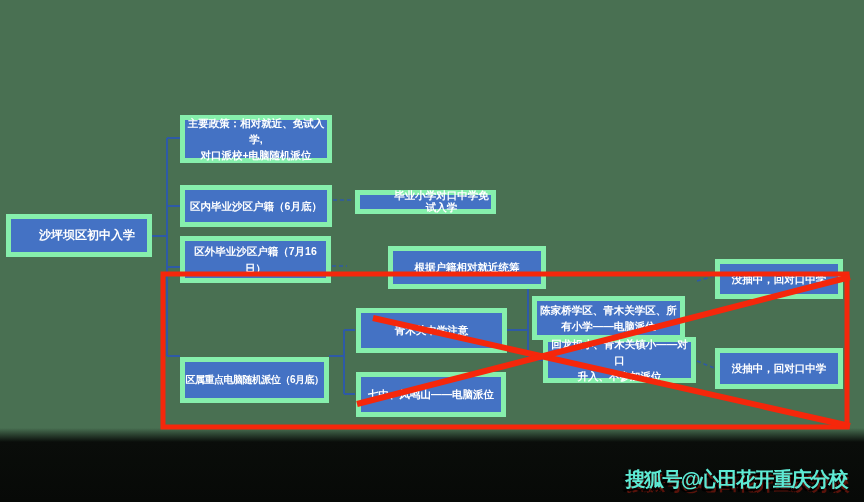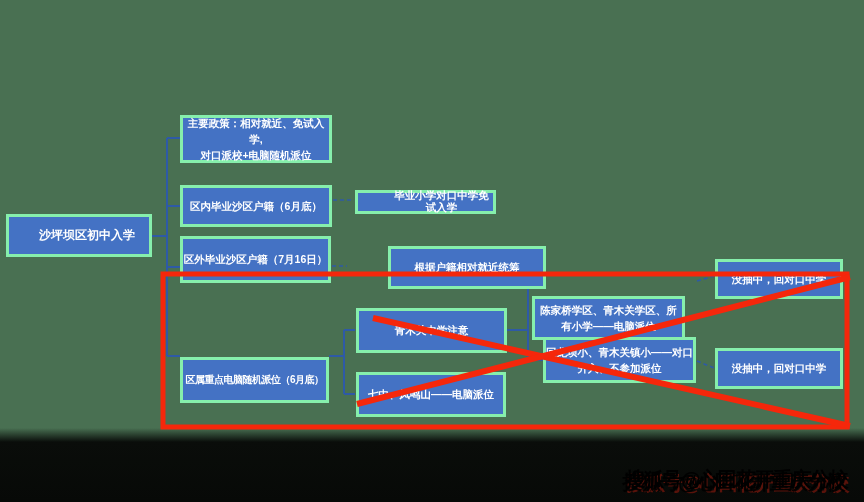--- a/index.html
+++ b/index.html
@@ -12,40 +12,40 @@
   }
   .bottom-band{
     position:absolute;left:0;top:428px;width:864px;height:74px;
     background:linear-gradient(180deg, rgba(10,13,10,0) 0px, #0a0d0a 14px, #070907 74px);
     z-index:1;
   }
   svg.connectors{position:absolute;left:0;top:0;z-index:2;}
   .node{
     position:absolute;
     background:#4472C4;
-    border:3px solid #86efac;
+    border:5px solid #86efac;
     color:#ffffff;
     display:flex;align-items:center;justify-content:center;
     text-align:center;
     font-size:10.5px;font-weight:700;
     line-height:1.55;
     white-space:pre-line;
     box-sizing:border-box;
     z-index:3;
     letter-spacing:0px;
   }
   .node.root{font-size:12px;padding-left:16px;}
   .node.small{font-size:10px;letter-spacing:-0.5px;white-space:nowrap;margin-top:24px;}
   .node.slim{line-height:1.1;}
   svg.red-annotation{position:absolute;left:0;top:0;z-index:4;pointer-events:none;}
   .watermark{
     position:absolute;
     right:17px;top:466px;
     z-index:5;
-    color:#000000;
+    color:#5eead4;
     font-size:20px;font-weight:700;
     letter-spacing:-1.5px;
     text-shadow:-3px 3px 0 rgba(0,0,0,0.9), 1px 4px 0 rgba(190,30,15,0.45);
     white-space:nowrap;
     margin-left:26px;
   }
 </style>
 </head>
 <body>
 

